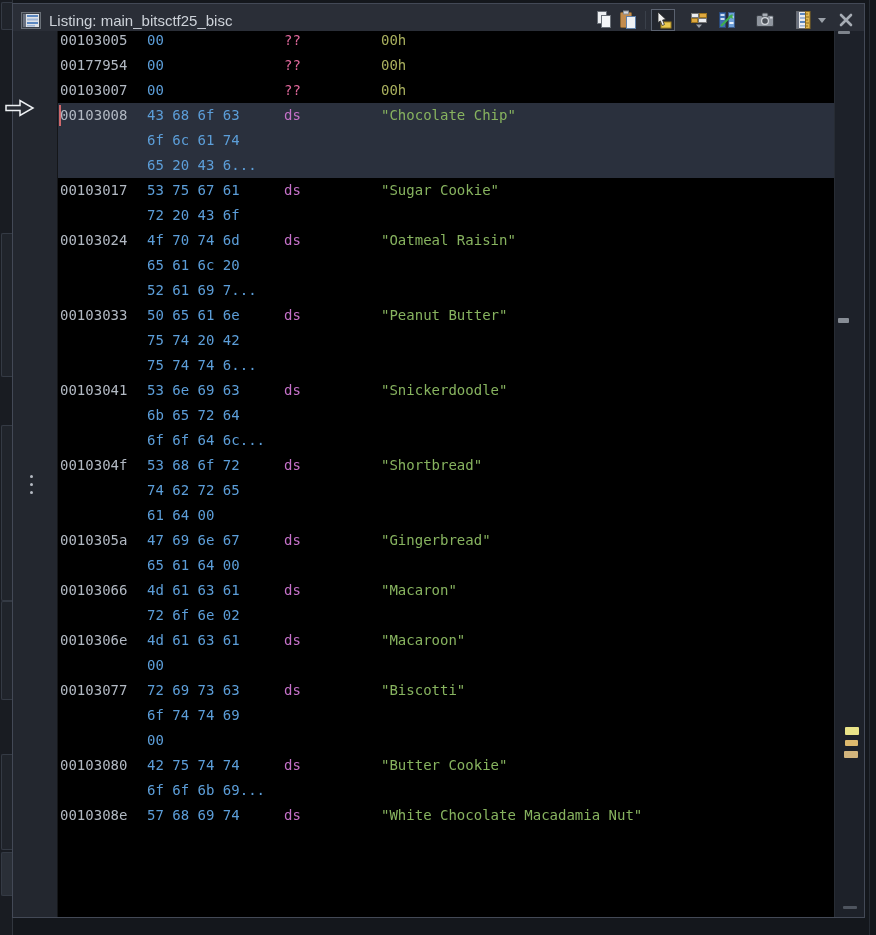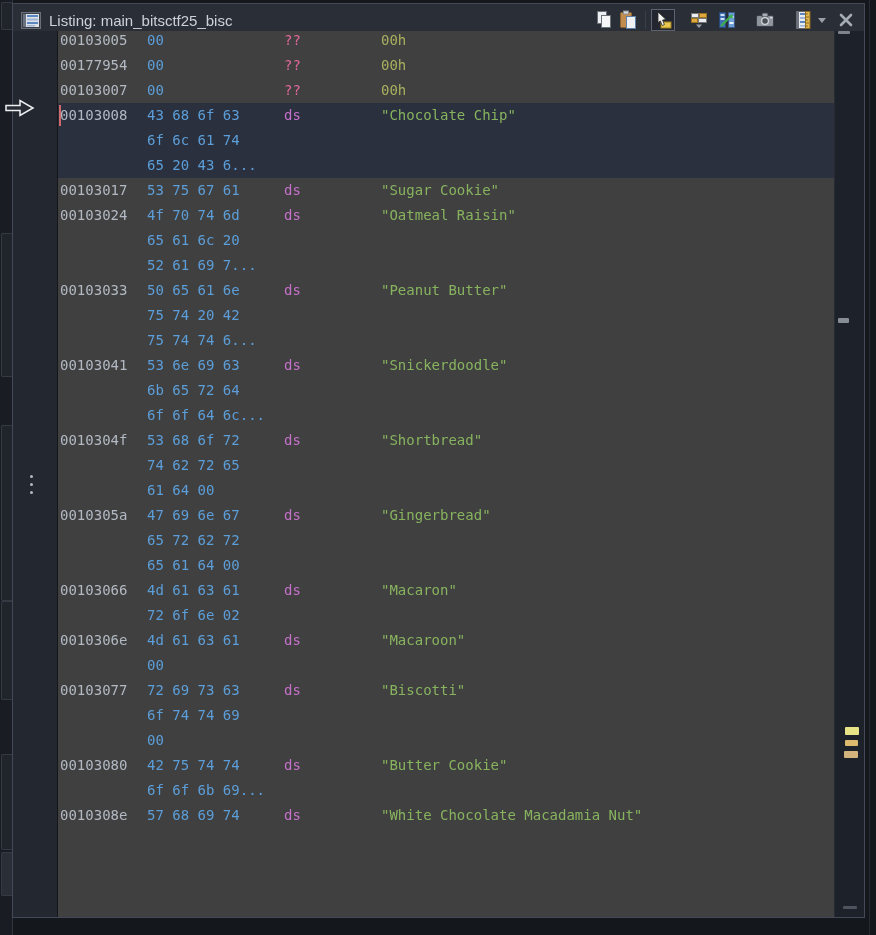--- a/index.html
+++ b/index.html
@@ -34,21 +34,21 @@
   .caret-down{width:0;height:0;border-left:4px solid transparent;border-right:4px solid transparent;
     border-top:5px solid #9aa0a8;margin-left:3px;flex:none;}
 
   
   .content{position:absolute;top:27px;left:0;right:0;bottom:0;}
   .gutter{position:absolute;left:0;top:0;bottom:0;width:44px;background:#23272f;
     border-right:1px solid #141619;}
   .splitter-dots{position:absolute;left:17px;top:444px;width:4px;}
   .splitter-dots i{display:block;width:3px;height:3px;border-radius:50%;
     background:#b4bac2;margin-bottom:5px;}
-  .listing{position:absolute;left:45px;right:30px;top:0;bottom:0;background:#404040;overflow:hidden;}
+  .listing{position:absolute;left:45px;right:30px;top:0;bottom:0;background:#000000;overflow:hidden;}
   .lines{margin-top:-3px;}
   .line{position:relative;height:25px;font-family:"DejaVu Sans Mono",monospace;font-size:14px;}
   .line.sel{background:var(--selection_bg);}
   .line span{position:absolute;top:0;height:25px;line-height:25px;white-space:pre;}
   .col-addr{left:2px;color:var(--address);}
   .col-bytes{left:89px;color:var(--bytes);}
   .col-mn{left:226px;}
   .mn-undef{color:var(--undefined);}
   .mn-ds{color:var(--ds);}
   .col-op{left:323px;}
@@ -215,20 +215,23 @@
           <div class="line sel">
             <span class="col-bytes">65 20 43 6...</span>
           </div>
           <div class="line">
             <span class="col-addr">00103017</span>
             <span class="col-bytes">53 75 67 61</span>
             <span class="col-mn mn-ds">ds</span>
             <span class="col-op op-str">"Sugar Cookie"</span>
           </div>
           <div class="line">
+            <span class="col-bytes">72 20 43 6f</span>
+          </div>
+          <div class="line">
             <span class="col-addr">00103024</span>
             <span class="col-bytes">4f 70 74 6d</span>
             <span class="col-mn mn-ds">ds</span>
             <span class="col-op op-str">"Oatmeal Raisin"</span>
           </div>
           <div class="line">
             <span class="col-bytes">65 61 6c 20</span>
           </div>
           <div class="line">
             <span class="col-bytes">52 61 69 7...</span>
@@ -267,23 +270,20 @@
             <span class="col-bytes">74 62 72 65</span>
           </div>
           <div class="line">
             <span class="col-bytes">61 64 00</span>
           </div>
           <div class="line">
             <span class="col-addr">0010305a</span>
             <span class="col-bytes">47 69 6e 67</span>
             <span class="col-mn mn-ds">ds</span>
             <span class="col-op op-str">"Gingerbread"</span>
-          </div>
-          <div class="line">
-            <span class="col-bytes">65 72 62 72</span>
           </div>
           <div class="line">
             <span class="col-bytes">65 61 64 00</span>
           </div>
           <div class="line">
             <span class="col-addr">00103066</span>
             <span class="col-bytes">4d 61 63 61</span>
             <span class="col-mn mn-ds">ds</span>
             <span class="col-op op-str">"Macaron"</span>
           </div>

